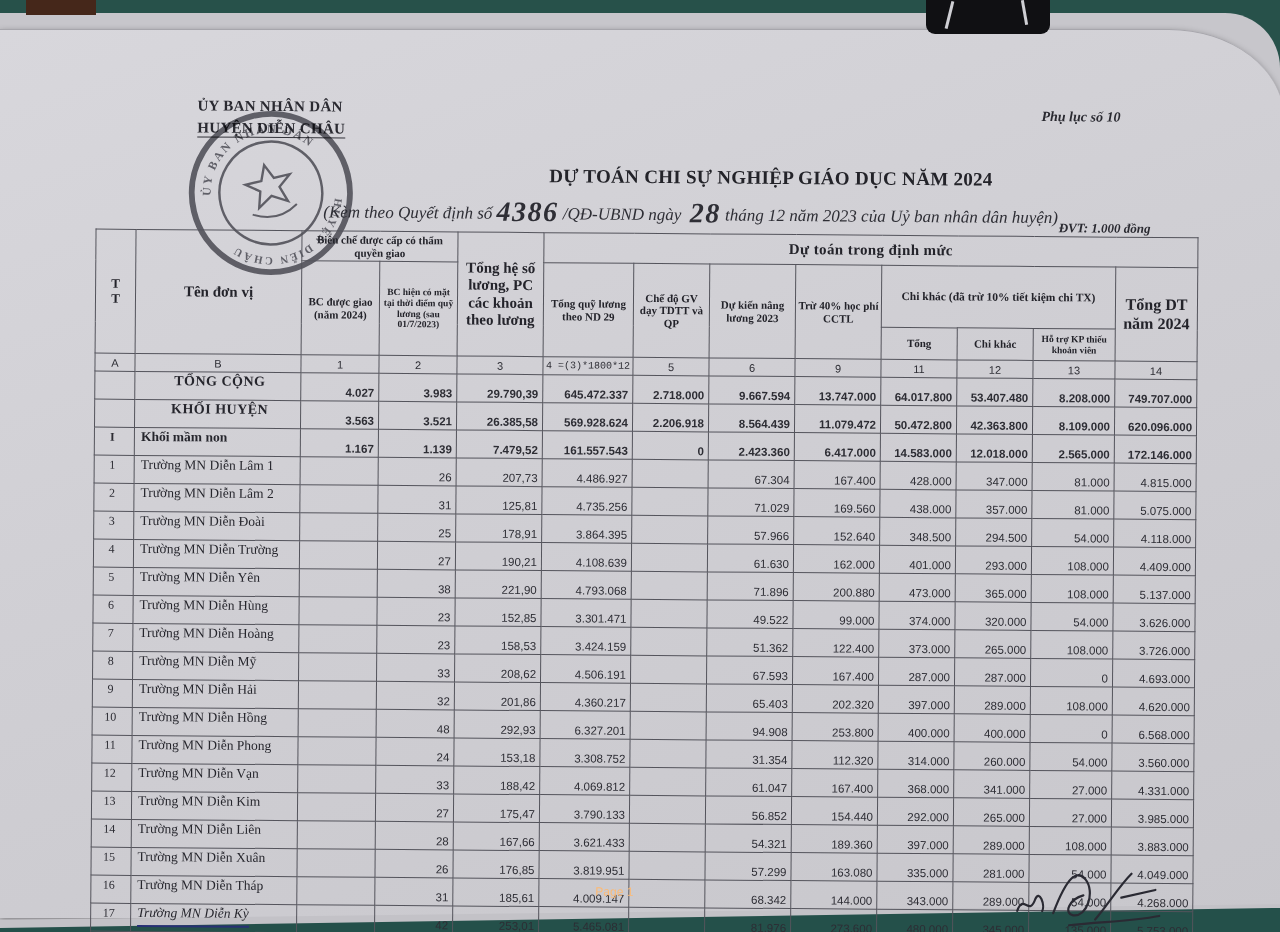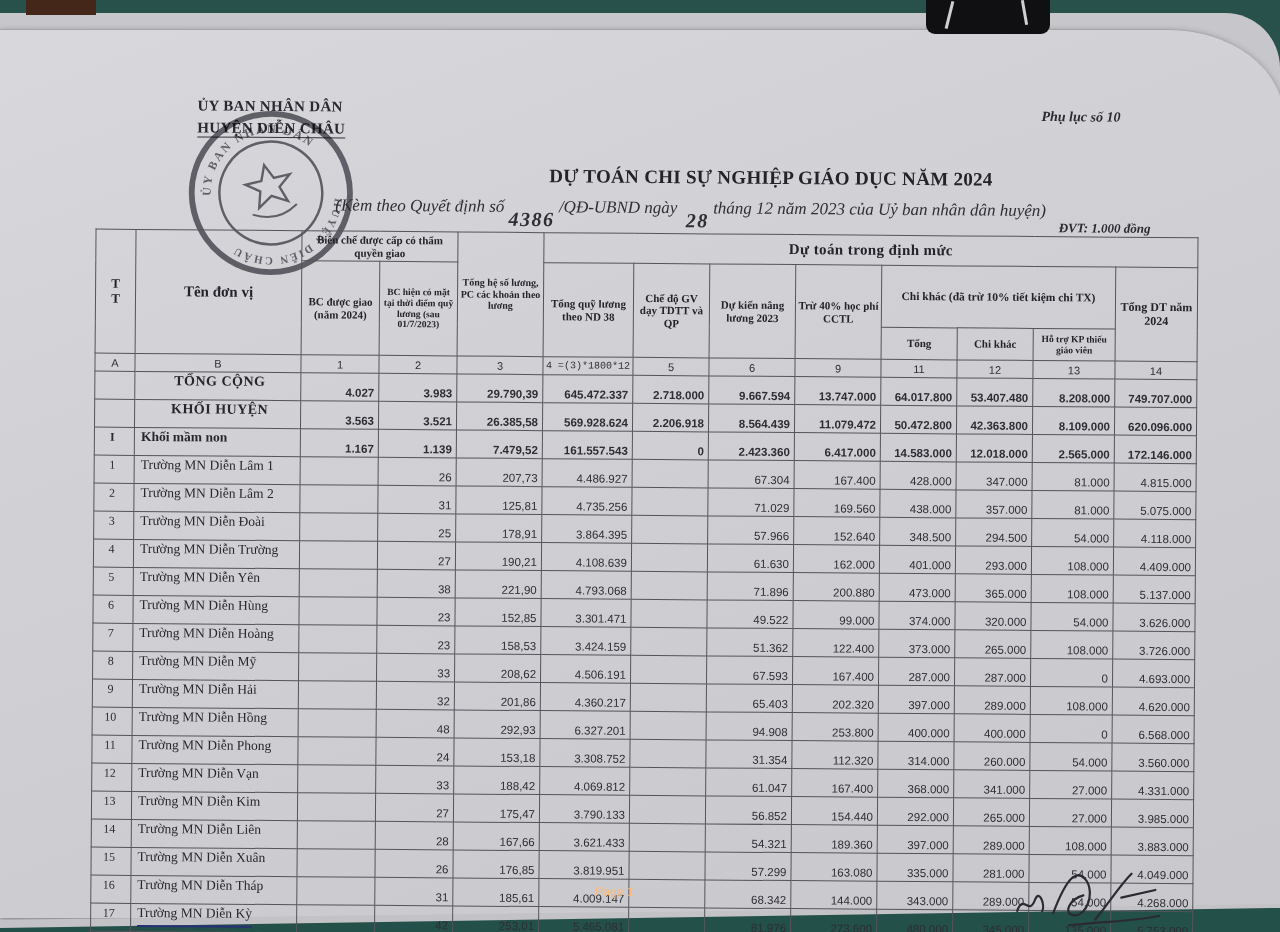--- a/index.html
+++ b/index.html
@@ -27,53 +27,53 @@
            color:#2a2a31;}
   .abs{position:absolute;}
 
   .org{left:196px;top:97px;font-weight:bold;font-size:15px;line-height:1.45;letter-spacing:.3px;}
   .org .l2{border-bottom:1.5px solid #33333a;padding-bottom:1px;}
   .annex{left:1040px;top:104px;width:170px;font-weight:bold;font-style:italic;font-size:14px;}
   .title{left:330px;top:164px;width:880px;text-align:center;font-weight:bold;font-size:19px;
          letter-spacing:.3px;color:#232329;}
   .subtitle{left:240px;top:193px;width:900px;text-align:center;font-style:italic;font-size:17px;
             color:#2e2e35;}
-  .hand{font-weight:bold;font-size:20px;letter-spacing:1.5px;position:relative;top:14px;text-align:center;}
+  .hand{font-weight:bold;font-size:28px;letter-spacing:1.5px;position:relative;top:2px;text-align:center;}
   .dvt{left:900px;top:215px;width:250px;text-align:right;font-weight:bold;font-style:italic;
        font-size:13px;}
 
   .stamp{left:186px;top:110px;width:168px;height:168px;opacity:.8;mix-blend-mode:multiply;
          transform:rotate(-14deg);}
 
   .tblwrap{left:95px;top:231px;}
   table{table-layout:fixed;border-collapse:collapse;width:1102px;}
   th,td{border:1px solid #54545c;overflow:hidden;}
   th{font-family:"Liberation Serif",serif;font-weight:bold;color:#23232a;font-size:11px;
      line-height:1.15;padding:1px 2px;}
   tr.h1{height:30px;} tr.h2{height:62px;} tr.h3{height:32px;} tr.idx{height:18px;}
   .th-tt{white-space:pre-line;font-size:13px;}
   .th-ten{font-size:15px;}
   .th-banner{font-size:15px;letter-spacing:.4px;}
-  .th-heso{font-size:10px;}
+  .th-heso{font-size:15px;}
   .th-small{font-size:9.5px;line-height:1.12;}
   .th-chikhacg{font-size:11.5px;}
-  .th-tongdt{font-size:12px;}
+  .th-tongdt{font-size:16px;}
   tr.idx td{font-family:"Liberation Sans",sans-serif;font-size:11px;text-align:center;
             vertical-align:middle;color:#2d2d34;}
   tr.idx td.f{font-size:10px;font-family:Liberation Mono, monospace;}
   tbody td{height:23px;font-family:"Liberation Sans",sans-serif;font-size:11.5px;
            text-align:right;vertical-align:bottom;padding:0 4px 2px 0;color:#2d2d34;}
   td.c-tt{text-align:center;vertical-align:top;font-family:"Liberation Serif",serif;
           font-size:12px;padding-top:2px;}
   td.c-name{text-align:left;vertical-align:top;font-family:"Liberation Serif",serif;
             font-size:13.5px;padding:1px 2px 0 6px;white-space:nowrap;color:#26262d;}
   tr.grand td,tr.section td{font-weight:bold;}
   tr.grand td.c-name{text-align:center;font-size:14px;letter-spacing:.5px;}
   tr.section td.c-tt{font-weight:bold;}
-  .u{border-bottom:2px solid #273075;padding-bottom:5px;}
+  .u{border-bottom:2px solid #273075;padding-bottom:5px;font-style:italic;}
 
   .pagelbl{left:600px;top:883px;font-family:"Liberation Sans",sans-serif;font-size:12px;
            color:#fdba74;}
   .sig{left:1014px;top:858px;width:160px;height:70px;}
 </style>
 </head>
 <body>
 
 <div class="scene">
   <div class="sheet-back"></div>
@@ -145,31 +145,31 @@
             <th rowspan="3" class="th-tt">T
 T</th>
             <th rowspan="3" class="th-ten">Tên đơn vị</th>
             <th colspan="2">Biên chế được cấp có thẩm quyền giao</th>
             <th rowspan="3" class="th-heso">Tổng hệ số lương, PC các khoản theo lương</th>
             <th colspan="8" class="th-banner">Dự toán trong định mức</th>
           </tr>
           <tr class="h2">
             <th rowspan="2">BC được giao (năm 2024)</th>
             <th rowspan="2" class="th-small">BC hiện có mặt tại thời điểm quỹ lương (sau 01/7/2023)</th>
-            <th rowspan="2">Tổng quỹ lương theo ND 38</th>
+            <th rowspan="2">Tổng quỹ lương theo ND 29</th>
             <th rowspan="2">Chế độ GV dạy TDTT và QP</th>
             <th rowspan="2">Dự kiến nâng lương 2023</th>
             <th rowspan="2">Trừ 40% học phí CCTL</th>
             <th colspan="3" class="th-chikhacg">Chi khác (đã trừ 10% tiết kiệm chi TX)</th>
             <th rowspan="2" class="th-tongdt">Tổng DT năm 2024</th>
           </tr>
           <tr class="h3">
             <th>Tổng</th>
             <th>Chi khác</th>
-            <th class="th-small">Hỗ trợ KP thiếu giáo viên</th>
+            <th class="th-small">Hỗ trợ KP thiếu khoản viên</th>
           </tr>
           <tr class="idx" id="idx-row">
               <td>A</td>
               <td>B</td>
               <td>1</td>
               <td>2</td>
               <td>3</td>
               <td class="f">4 =(3)*1800*12</td>
               <td>5</td>
               <td>6</td>

